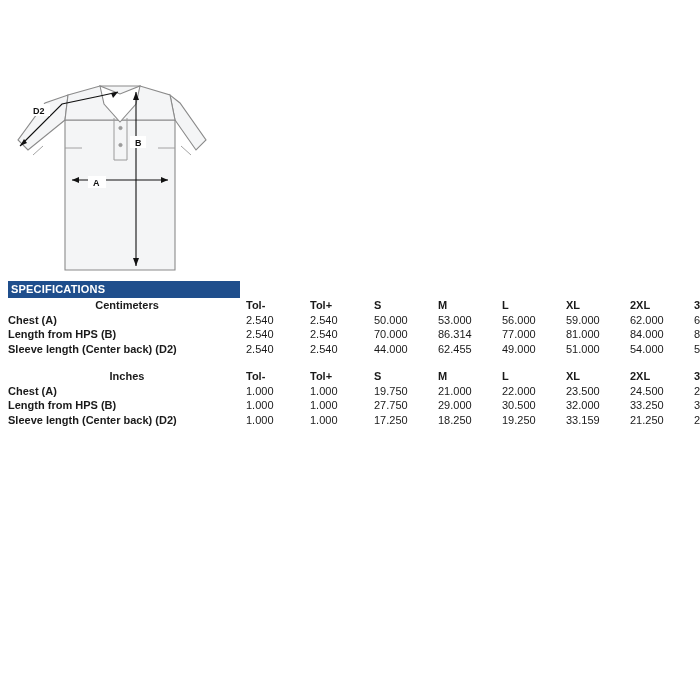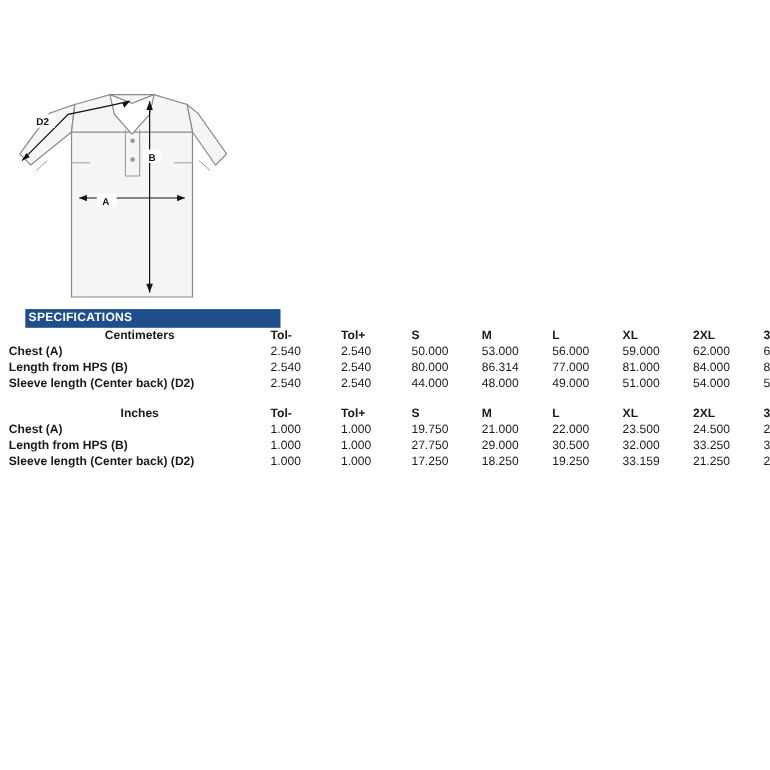--- a/index.html
+++ b/index.html
@@ -36,21 +36,20 @@
   .spec-header-bar {
     background: #1f4e8c;
     color: #ffffff;
     font-weight: bold;
     font-size: 11px;
     line-height: 14px;
     padding: 1px 3px 2px 3px;
     width: 232px;
     box-sizing: border-box;
     letter-spacing: 0.2px;
-    margin-left: 15px;
   }
 
   table.spec {
     border-collapse: collapse;
     width: 686px;
     table-layout: fixed;
     font-size: 11px;
   }
   table.spec td {
     padding: 0;
@@ -167,34 +166,34 @@
         <td class="val">56.000</td>
         <td class="val">59.000</td>
         <td class="val">62.000</td>
         <td class="val">66.000</td>
       </tr>
 
       <tr>
         <td class="label">Length from HPS (B)</td>
         <td class="val">2.540</td>
         <td class="val">2.540</td>
-        <td class="val">80.000</td>
+        <td class="val">70.000</td>
         <td class="val">86.314</td>
         <td class="val">77.000</td>
         <td class="val">81.000</td>
         <td class="val">84.000</td>
         <td class="val">88.000</td>
       </tr>
 
       <tr>
         <td class="label">Sleeve length (Center back) (D2)</td>
         <td class="val">2.540</td>
         <td class="val">2.540</td>
         <td class="val">44.000</td>
-        <td class="val">48.000</td>
+        <td class="val">62.455</td>
         <td class="val">49.000</td>
         <td class="val">51.000</td>
         <td class="val">54.000</td>
         <td class="val">57.000</td>
       </tr>
 
       <tr class="spacer">
         <td colspan="9"></td>
       </tr>
 

